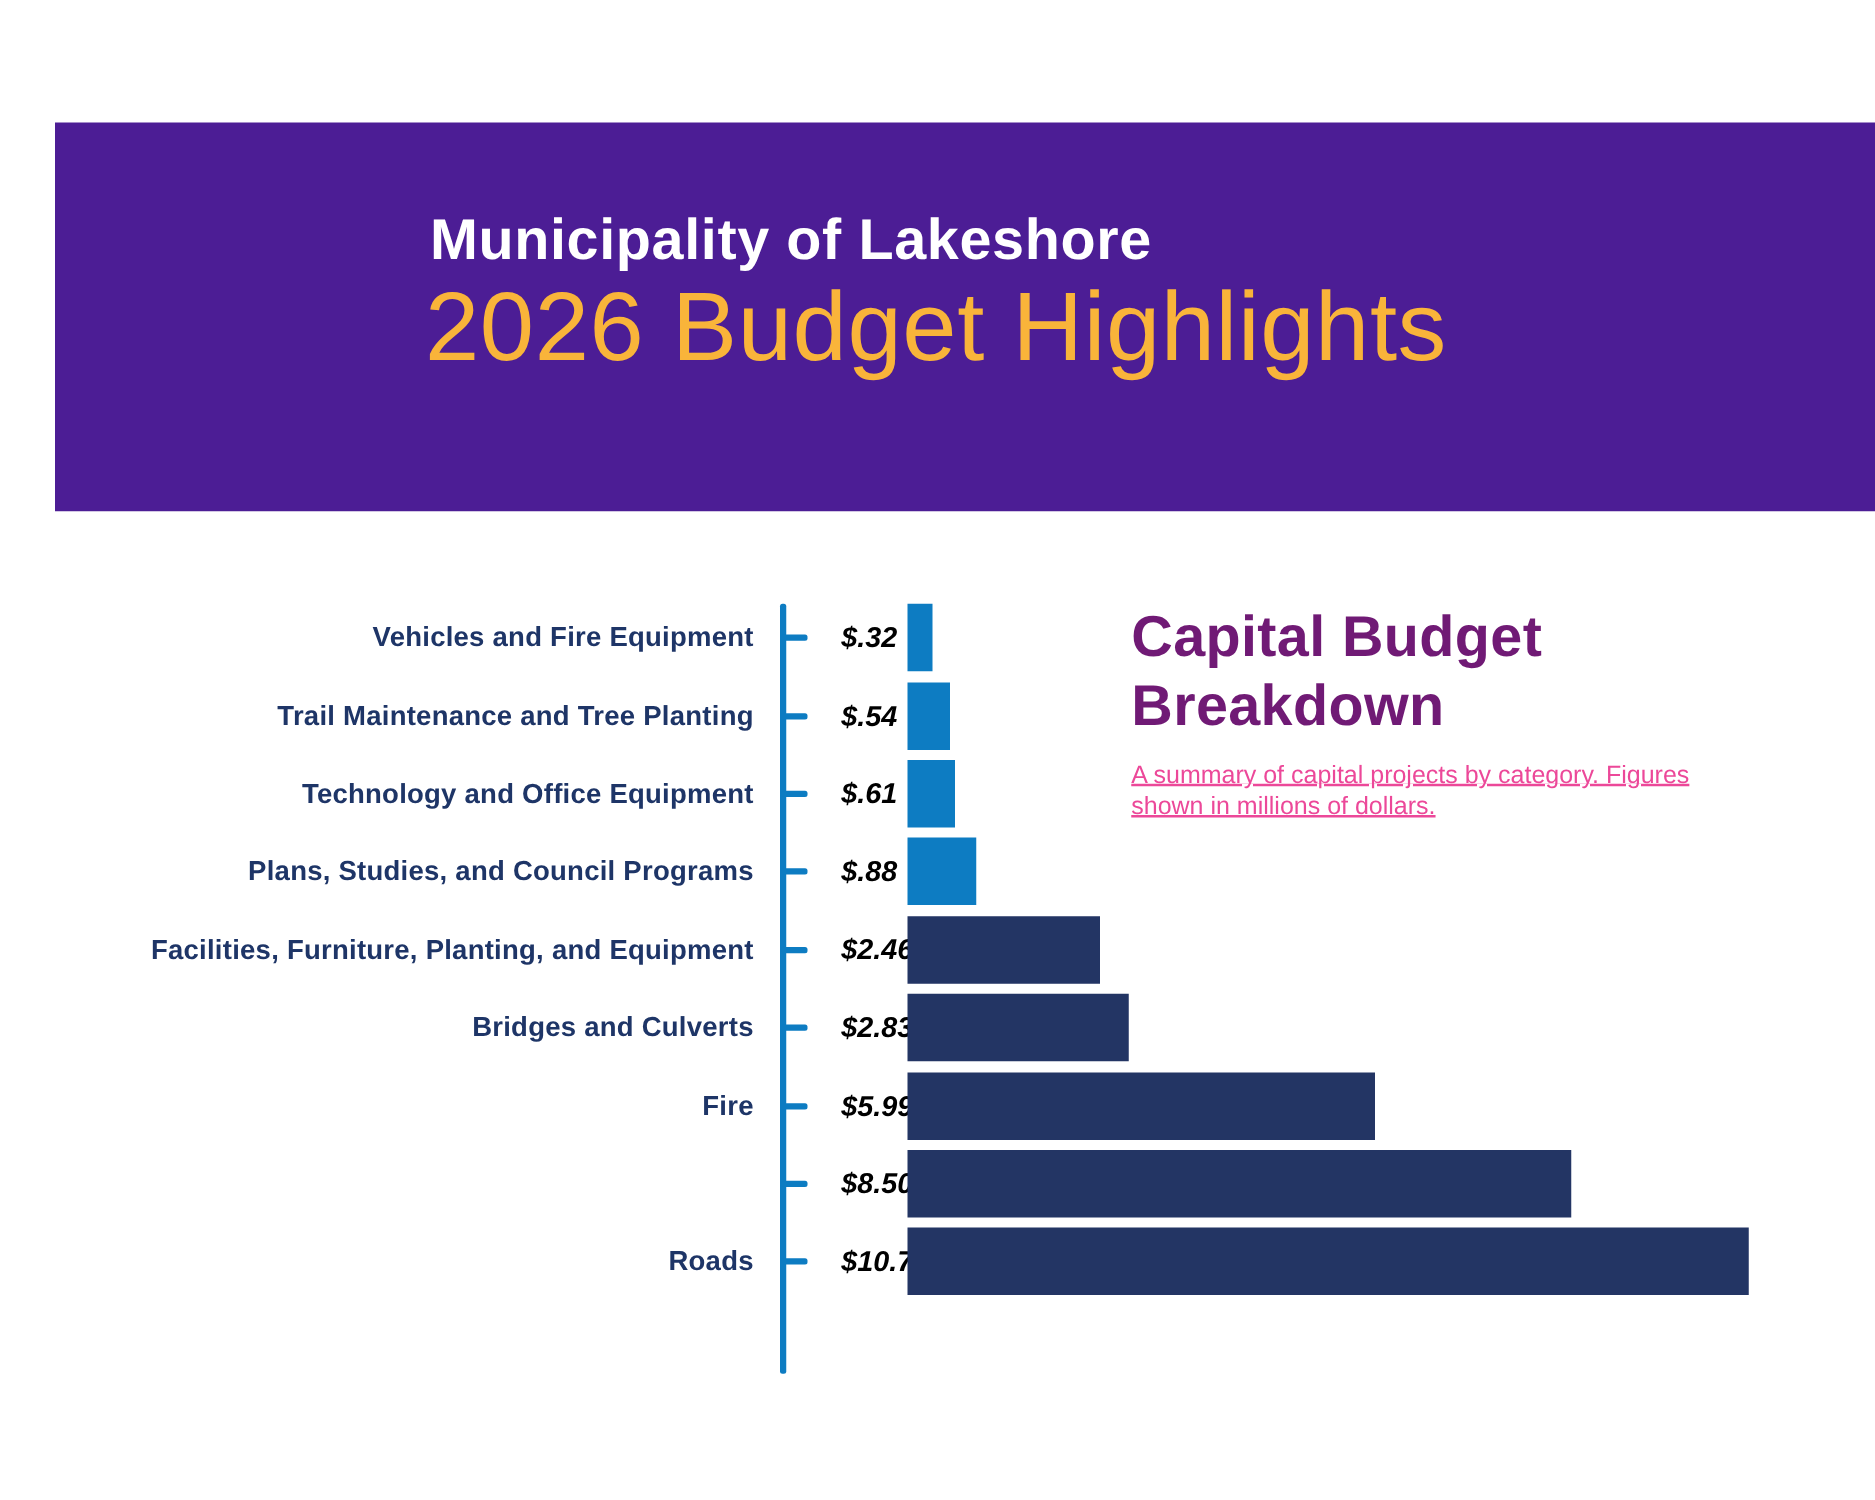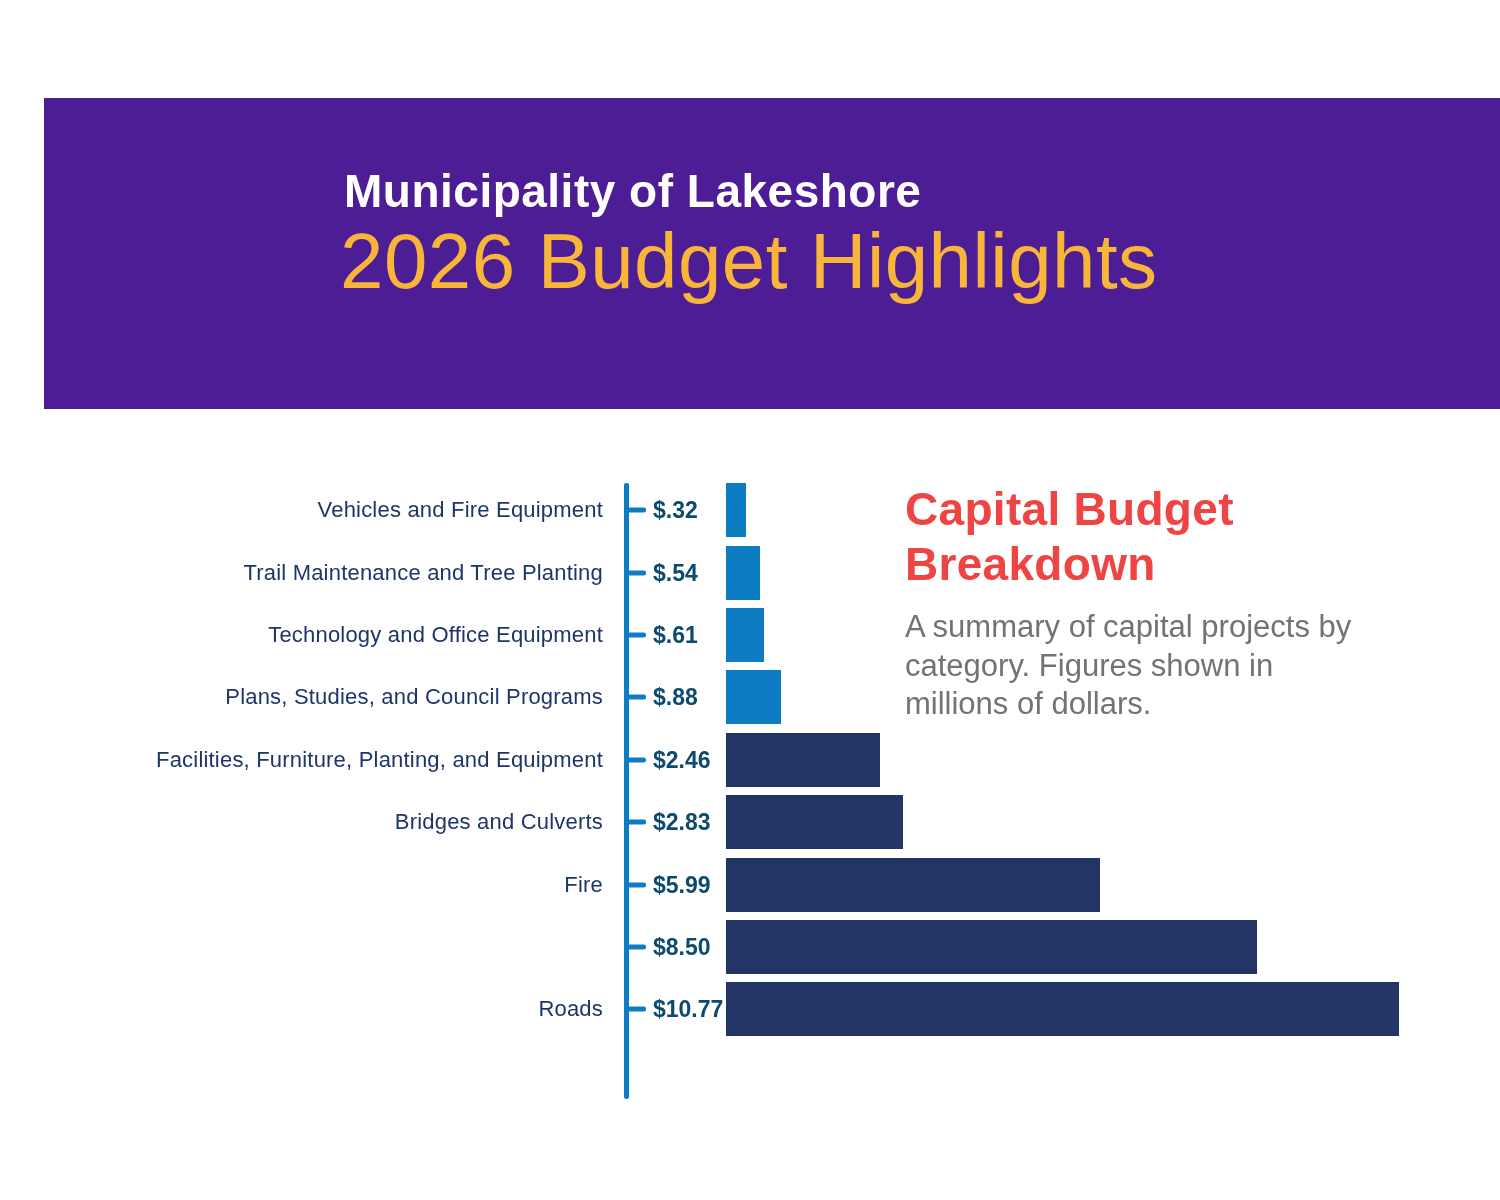--- a/index.html
+++ b/index.html
@@ -47,46 +47,47 @@
   .chart { position:absolute; left:0; top:479px; width:1500px; height:624px; }
   .axis-line {
     position:absolute; left:624px; top:4px;
     width:5px; height:616px; background:#0D7CC2; border-radius:2px;
   }
   .rows { position:absolute; left:0; top:0; width:1500px; height:624px; }
   .row { position:relative; width:1500px; height:62.4px; }
   .cat {
     position:absolute; left:0; top:50%; transform:translateY(-50%);
     width:603px; text-align:right;
-    color:#1E3567; font-size:22px; font-weight:normal;
+    color:#1E3567; font-size:22px; font-weight:bold;
     letter-spacing:0.2px; white-space:nowrap;
   }
   .tick {
     position:absolute; left:625px; top:50%; transform:translateY(-50%);
     width:21px; height:5px; background:#0D7CC2; border-radius:2px;
   }
   .val {
-    position:absolute; left:653px; top:50%; transform:translateY(-50%);
-    color:#0c4a6e; font-size:23px; font-weight:bold; white-space:nowrap;
+    position:absolute; left:673px; top:50%; transform:translateY(-50%);
+    color:#000000; font-size:23px; font-weight:bold; white-space:nowrap;font-style:italic;
   }
   .bar {
     position:absolute; left:726px; top:50%; transform:translateY(-50%);
     height:54px;
   }
 
   
   .panel { position:absolute; left:905px; top:482px; width:465px; }
   .panel-heading {
-    color:#ef4444; font-size:46px; font-weight:bold;
+    color:#701a75; font-size:46px; font-weight:bold;
     line-height:1.2; letter-spacing:0.3px;
   }
   .panel-desc {
     margin-top:16px;
-    color:#737373; font-size:31px; font-weight:normal;
+    color:#ec4899; font-size:20px; font-weight:normal;
     line-height:1.24;
+    text-decoration:underline;
   }
 </style>
 </head>
 <body>
 
 <div class="page">
 
   <div class="band">
     <div class="band-inner">
       <div class="org-line">Municipality of Lakeshore</div>

